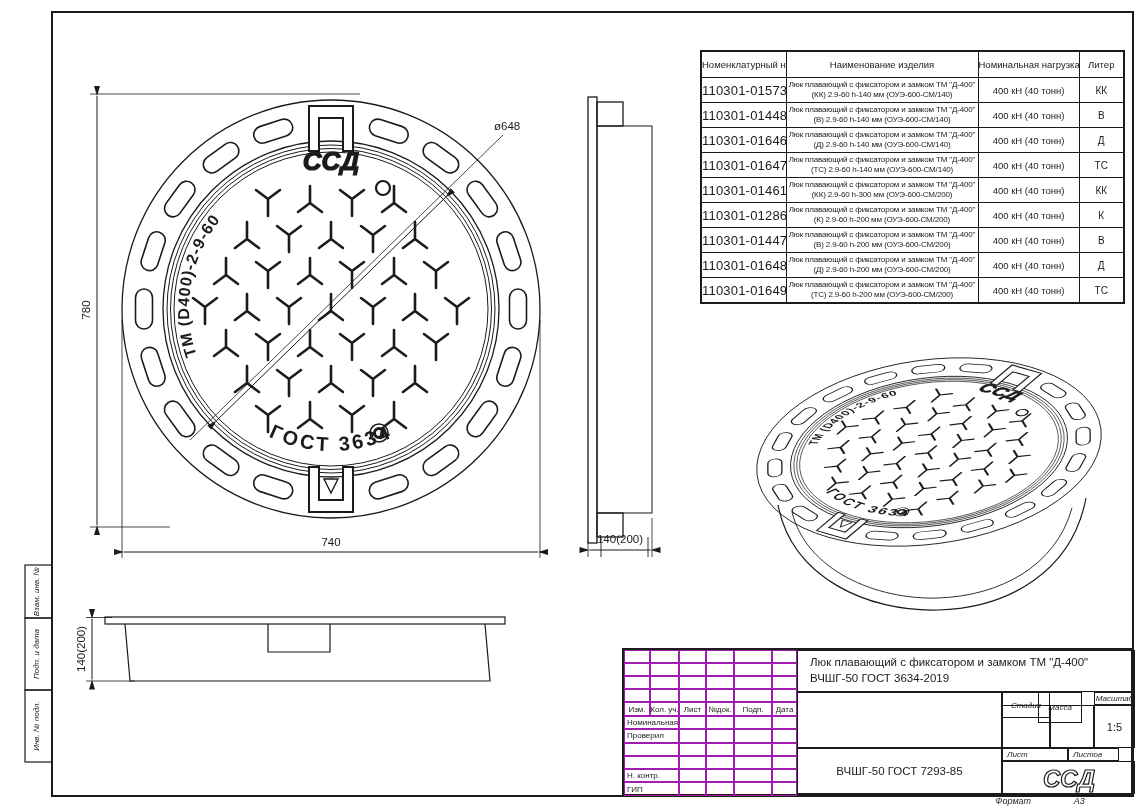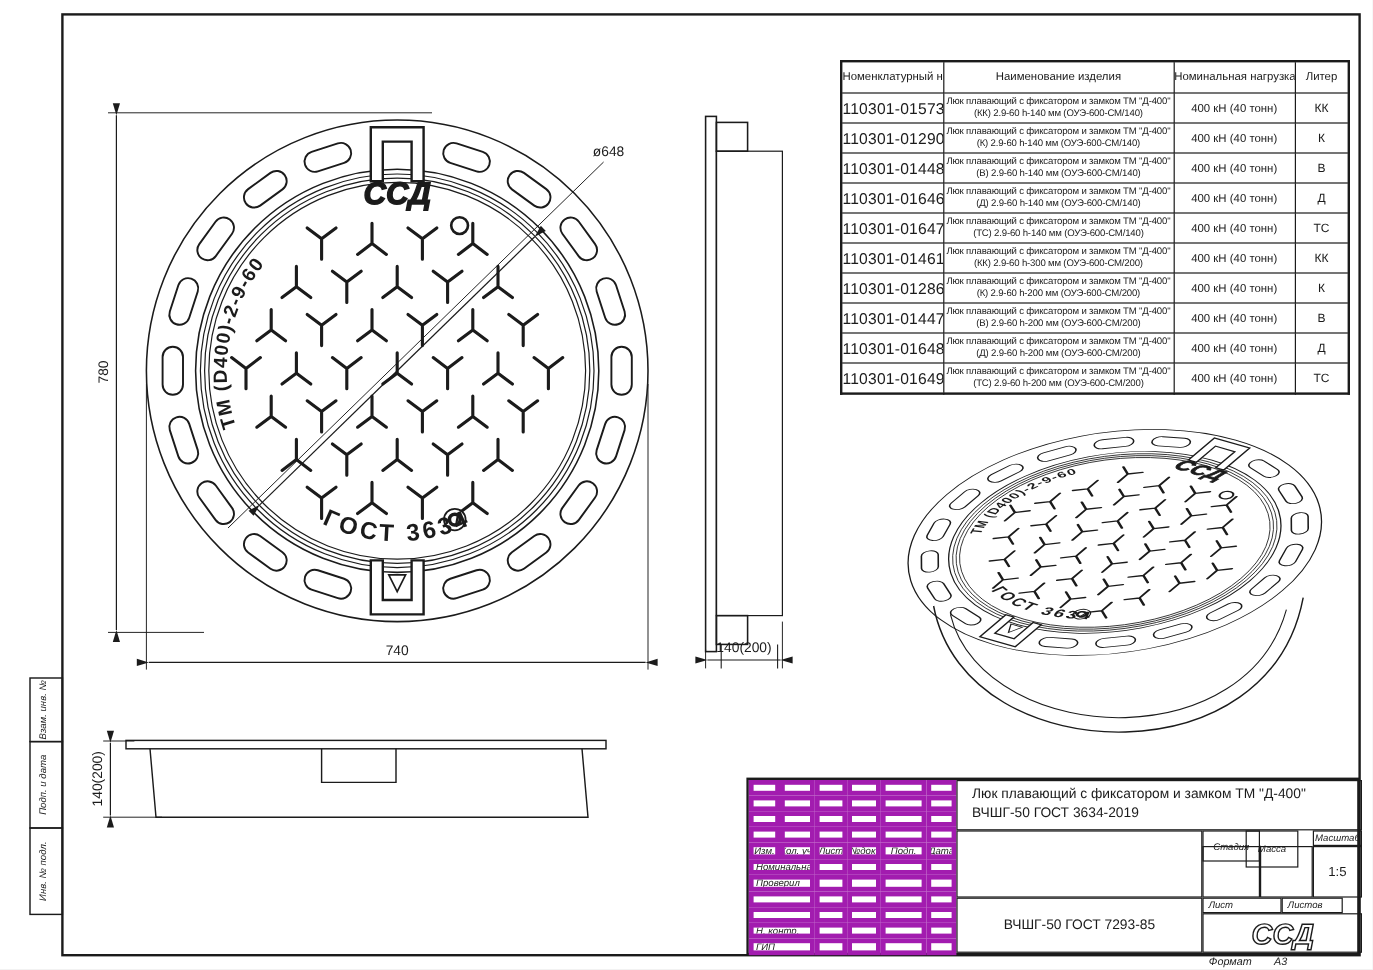--- a/index.html
+++ b/index.html
@@ -23,33 +23,33 @@
   td.nm div{font-size:8px;line-height:1.2;letter-spacing:-.15px}
   td.ld{font-size:9.5px}
   td.lt{font-size:10px}
 
   
   #title-block{position:absolute;left:622px;top:648px;width:511px;height:148px;
      border:2px solid #1b1b1b;box-sizing:border-box}
   #tb-grid{position:absolute;left:0;top:0;width:173px;height:146px;display:grid;
      grid-template-columns:26px 29px 27px 28px 38px 25px;
      grid-template-rows:repeat(4,13px) 14px repeat(6,13.3px)}
-  .tg{border:4px solid #a21caf;font-size:8px;font-style:italic;display:flex;align-items:center;
+  .tg{border:1px solid #a21caf;font-size:8px;display:flex;align-items:center;
      justify-content:center;overflow:hidden;white-space:nowrap}
   .tg.lb{justify-content:flex-start;padding-left:2px;grid-column:span 2}
   .tbc{position:absolute;border:1px solid #1b1b1b;box-sizing:border-box;display:flex;
      align-items:center;justify-content:center;font-size:11px;overflow:hidden}
   .tb-title{left:173px;top:0;width:338px;height:42px;flex-direction:column;
      align-items:flex-start;padding-left:12px;font-size:11.5px;line-height:1.35}
   .sm{font-size:8px}.it{font-style:italic}
   .pl{justify-content:flex-start;padding-left:4px}
   .mat{font-size:11.5px}
   #format-label{position:absolute;left:960px;top:796px;width:160px;text-align:center;
      font-size:9px;font-style:italic}
-  #format-label span{margin:0 8px}
+  #format-label span{margin:0 20px}
 </style>
 </head>
 <body>
 
 <div id="page">
 
   <svg id="cad" width="1144" height="808" viewBox="0 0 1144 808">
     <defs>
       <marker id="arr" markerWidth="12" markerHeight="8" refX="1" refY="4" orient="auto-start-reverse">
         <path d="M1,4 L11,1 L11,7 Z" fill="#1b1b1b"></path>
@@ -287,29 +287,20 @@
     <tr>
       <td class="num">110301-01573</td>
       <td class="nm">
         <div>Люк плавающий с фиксатором и замком ТМ "Д-400"</div>
         <div>(КК) 2.9-60 h-140 мм (ОУЭ-600-СМ/140)</div>
       </td>
       <td class="ld">400 кН (40 тонн)</td>
       <td class="lt">КК</td>
     </tr>
 
-    <tr>
-      <td class="num">110301-01290</td>
-      <td class="nm">
-        <div>Люк плавающий с фиксатором и замком ТМ "Д-400"</div>
-        <div>(К) 2.9-60 h-140 мм (ОУЭ-600-СМ/140)</div>
-      </td>
-      <td class="ld">400 кН (40 тонн)</td>
-      <td class="lt">К</td>
-    </tr>
 
     <tr>
       <td class="num">110301-01448</td>
       <td class="nm">
         <div>Люк плавающий с фиксатором и замком ТМ "Д-400"</div>
         <div>(В) 2.9-60 h-140 мм (ОУЭ-600-СМ/140)</div>
       </td>
       <td class="ld">400 кН (40 тонн)</td>
       <td class="lt">В</td>
     </tr>

